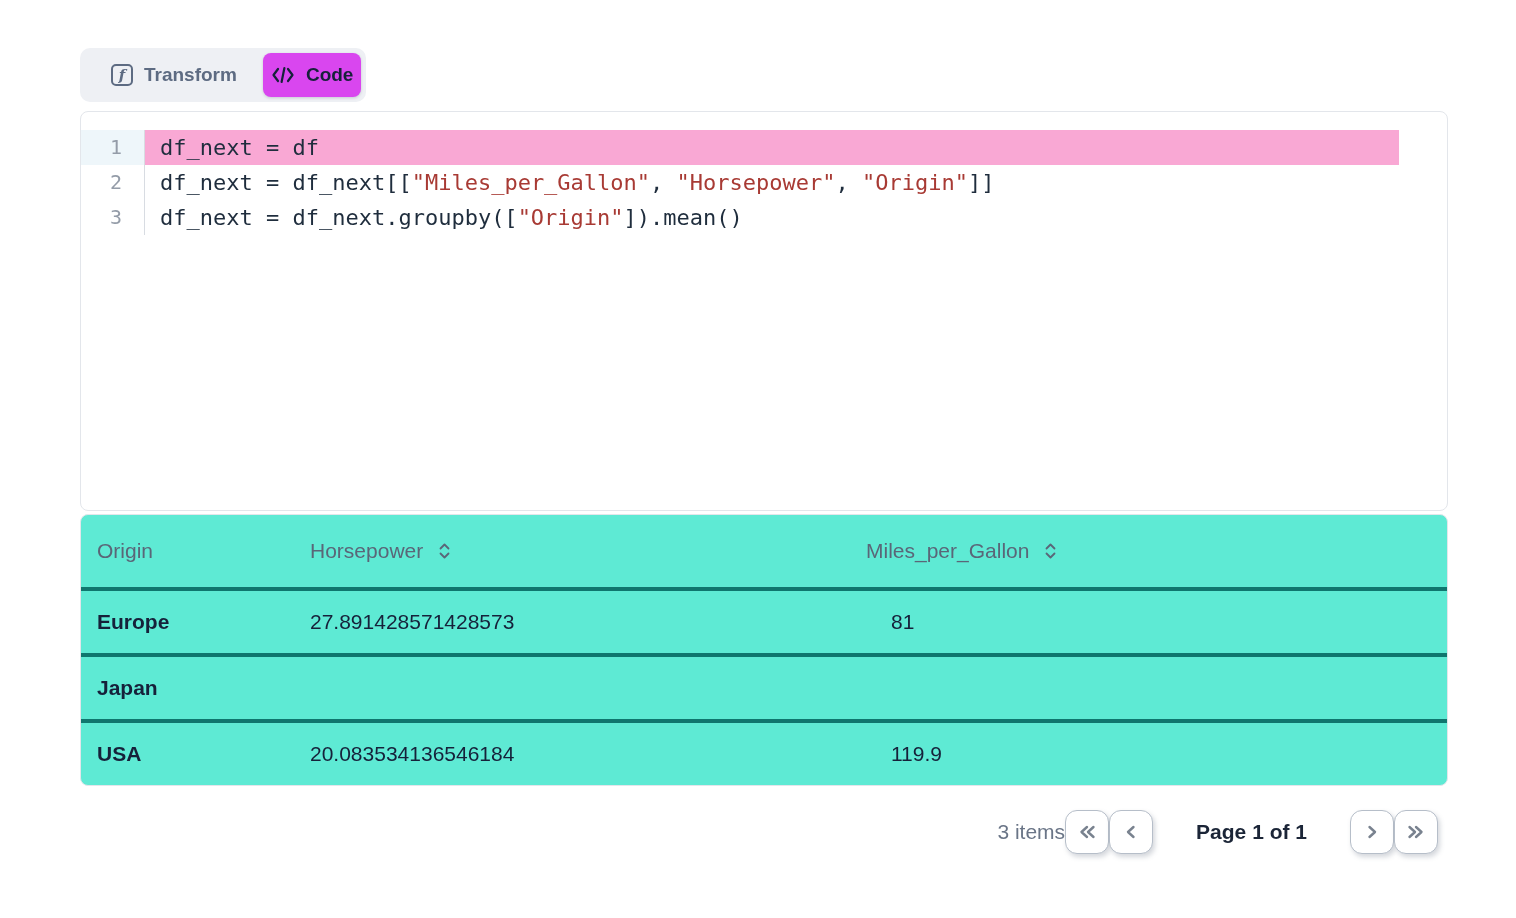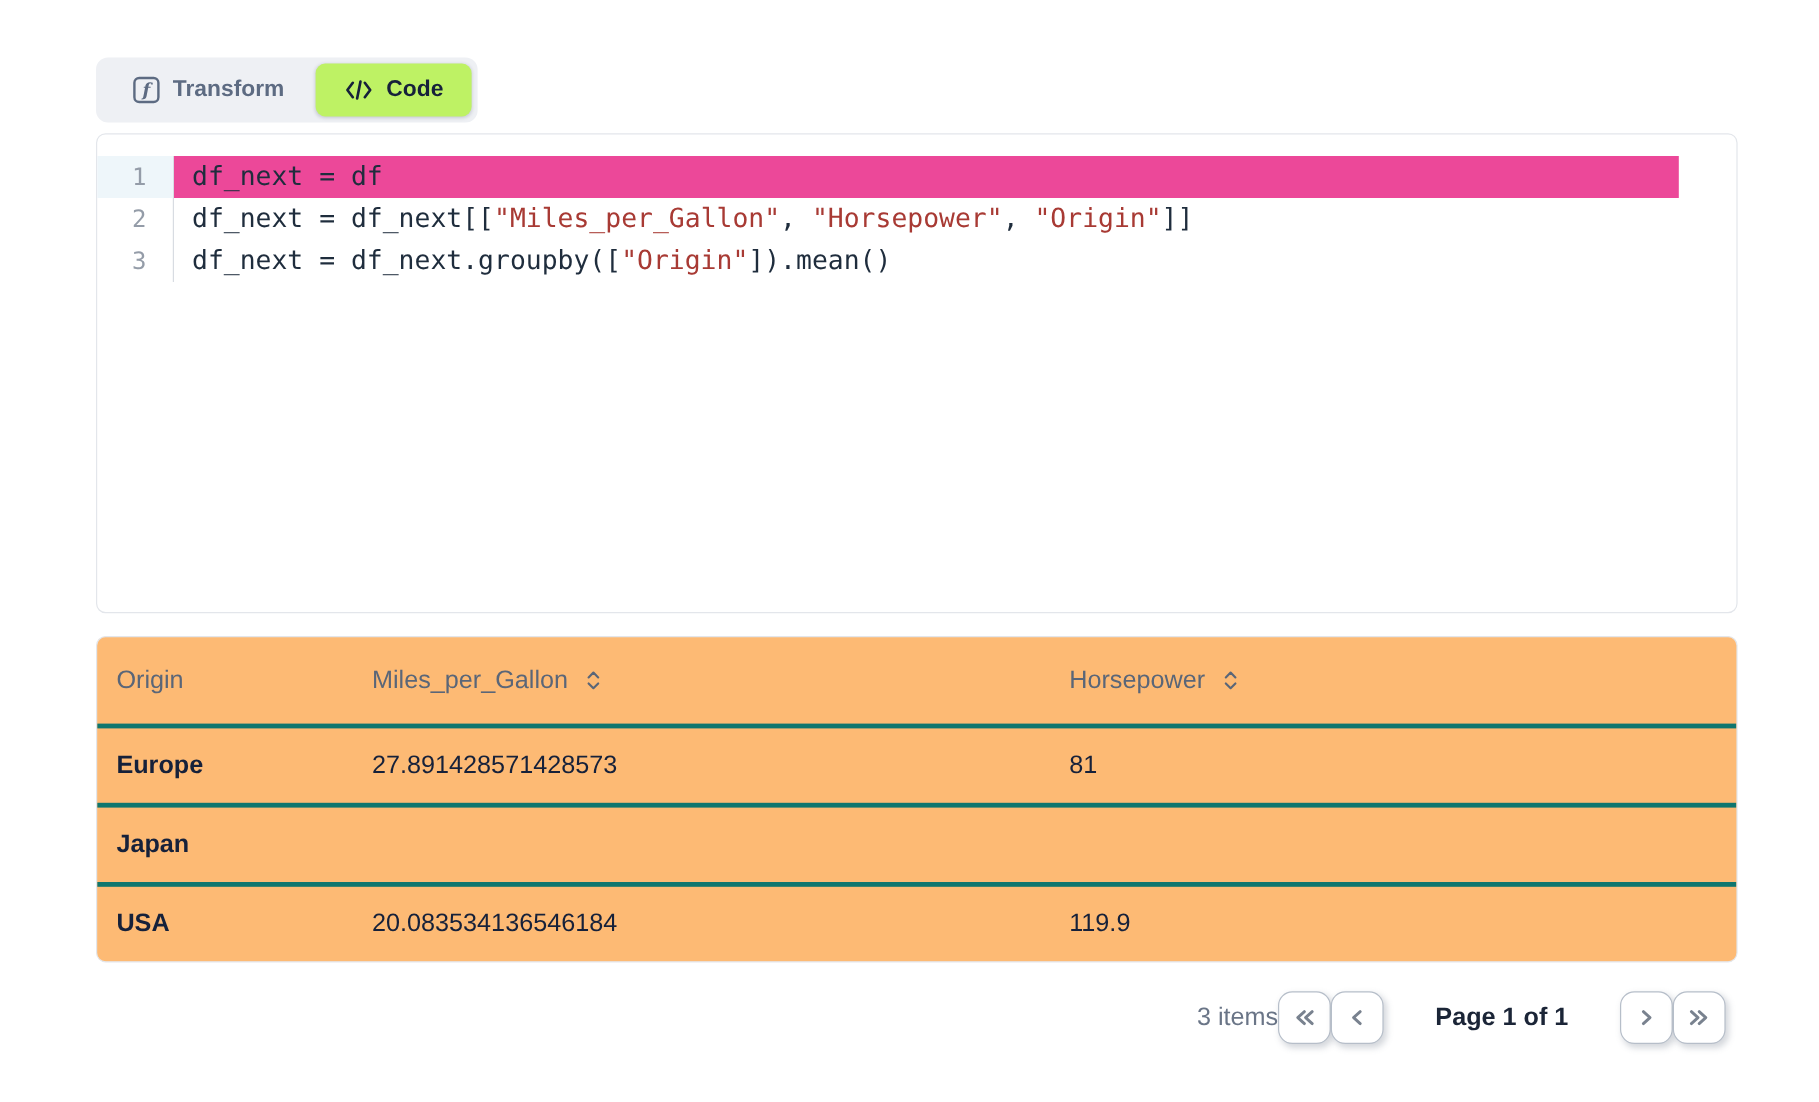--- a/index.html
+++ b/index.html
@@ -20,23 +20,23 @@
     padding: 5px; height: 54px; margin-bottom: 9px;
   }
   .tab {
     display: flex; align-items: center; gap: 11px;
     border: none; background: transparent; cursor: pointer;
     font-family: "Liberation Sans", sans-serif;
     font-size: 19px; font-weight: 600; color: #5d6b82;
     padding: 0 26px; height: 44px; border-radius: 8px;
   }
   .tab.active {
-    background: #bef264; color: #16213a;
+    background: #d946ef; color: #16213a;
     box-shadow: 0 1px 3px rgba(20,30,60,0.18);
-    padding: 0 24px;
+    padding: 0 8px;
   }
   .fn-icon {
     display: inline-flex; align-items: center; justify-content: center;
     width: 22px; height: 22px;
     border: 2px solid #5d6b82; border-radius: 5px;
     font-family: "DejaVu Serif", serif; font-style: italic;
     font-size: 15px; line-height: 1; color: #5d6b82; font-weight: 600;
   }
 
   
@@ -57,28 +57,28 @@
     height: 35px; line-height: 35px;
     text-align: right; padding-right: 22px;
     color: #949ca8; font-size: 20px;
   }
   .ln.active { background: #eef6fa; }
   .codecol { flex: 1; margin-right: 48px; }
   .cl {
     height: 35px; line-height: 35px;
     padding-left: 15px; white-space: pre; color: #1f2d3d;
   }
-  .cl.active { background: #ec4899; }
+  .cl.active { background: #f9a8d4; }
   .str { color: #a83a34; }
 
   
   .tablebox {
-    margin-top: 19px; width: 1368px;
+    margin-top: 3px; width: 1368px;
     border: 1px solid #e3e6eb; border-radius: 8px;
-    background: #fdba74; overflow: hidden;
+    background: #5eead4; overflow: hidden;
   }
   .trow { display: flex; align-items: center; }
   .thead { height: 72px; }
   .tbody-row { height: 66px; border-top: 4px solid #0f766e; }
   .c1 { width: 229px; flex: 0 0 229px; padding-left: 16px; }
   .c2 { width: 581px; flex: 0 0 581px; }
   .c3 { flex: 1; }
   .th {
     display: flex; align-items: center; gap: 14px;
     color: #5a6678; font-size: 21px; font-weight: 400;
@@ -144,38 +144,38 @@
       <div class="cl"><span>df_next = df_next.groupby([</span><span class="str">"Origin"</span><span>]).mean()</span></div>
     </div>
   </div>
 
   
   <div class="tablebox">
     <div class="trow thead">
       <div class="th c1">
         <span class="hlabel">Origin</span>
       </div>
+      <div class="th c3">
+        <span class="hlabel">Horsepower</span>
+        <span class="sort-icon">
+          <svg width="15" height="18" viewBox="0 0 15 18">
+            <path d="M3.5 6.5 L7.5 2.5 L11.5 6.5" fill="none" stroke="#5a6678" stroke-width="1.8" stroke-linecap="round" stroke-linejoin="round"></path>
+            <path d="M3.5 11.5 L7.5 15.5 L11.5 11.5" fill="none" stroke="#5a6678" stroke-width="1.8" stroke-linecap="round" stroke-linejoin="round"></path>
+          </svg>
+        </span>
+      </div>
       <div class="th c2">
         <span class="hlabel">Miles_per_Gallon</span>
         <span class="sort-icon">
           <svg width="15" height="18" viewBox="0 0 15 18">
             <path d="M3.5 6.5 L7.5 2.5 L11.5 6.5" fill="none" stroke="#5a6678" stroke-width="1.8" stroke-linecap="round" stroke-linejoin="round"></path>
             <path d="M3.5 11.5 L7.5 15.5 L11.5 11.5" fill="none" stroke="#5a6678" stroke-width="1.8" stroke-linecap="round" stroke-linejoin="round"></path>
           </svg>
         </span>
       </div>
-      <div class="th c3">
-        <span class="hlabel">Horsepower</span>
-        <span class="sort-icon">
-          <svg width="15" height="18" viewBox="0 0 15 18">
-            <path d="M3.5 6.5 L7.5 2.5 L11.5 6.5" fill="none" stroke="#5a6678" stroke-width="1.8" stroke-linecap="round" stroke-linejoin="round"></path>
-            <path d="M3.5 11.5 L7.5 15.5 L11.5 11.5" fill="none" stroke="#5a6678" stroke-width="1.8" stroke-linecap="round" stroke-linejoin="round"></path>
-          </svg>
-        </span>
-      </div>
     </div>
 
     <div class="trow tbody-row">
       <div class="td c1 origin">Europe</div>
       <div class="td c2">27.891428571428573</div>
       <div class="td c3">81</div>
     </div>
     <div class="trow tbody-row">
       <div class="td c1 origin">Japan</div>
     </div>

